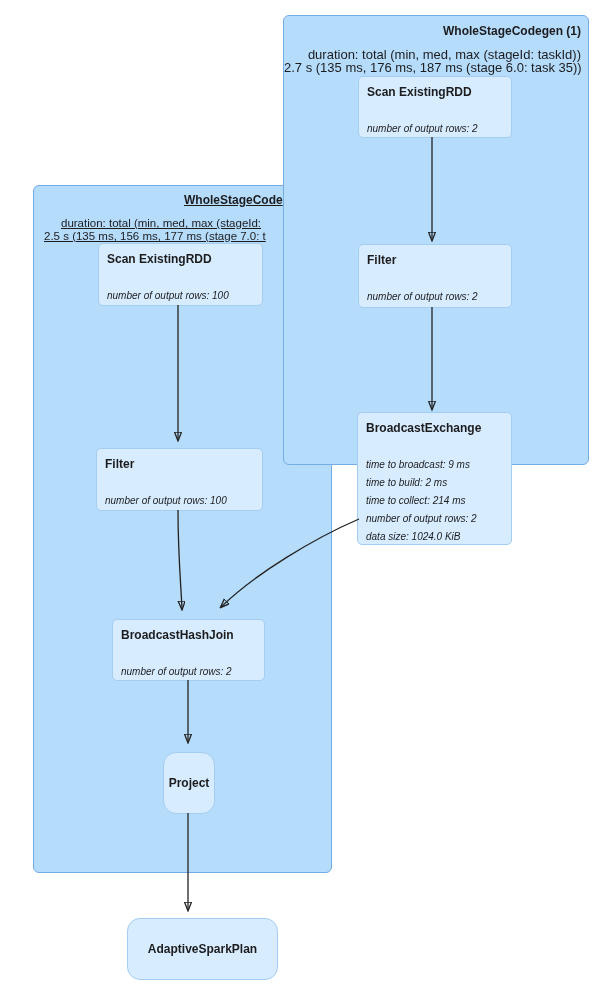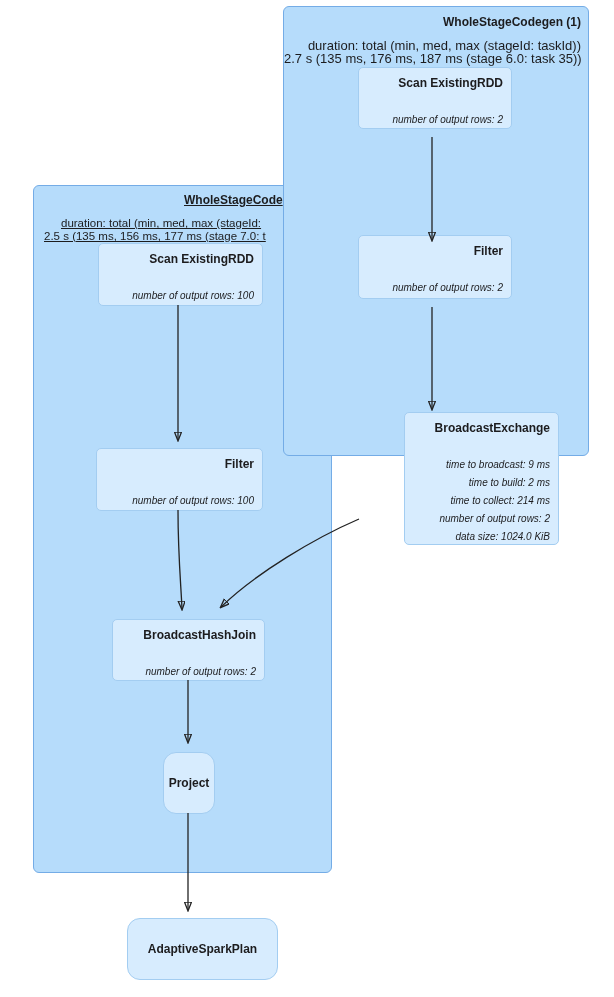--- a/index.html
+++ b/index.html
@@ -41,21 +41,20 @@
   .t-dur   { font-size: 11.5px; line-height: 13px; }
   .node {
     position: absolute;
     background: #d7ecfe;
     border: 1px solid #a3cdf1;
     border-radius: 5px;
     box-sizing: border-box;
     padding: 8px;
     white-space: nowrap;
     overflow: hidden;
-    text-align: right;
   }
   .node-title { font-size: 12px; font-weight: bold; line-height: 14px; }
   .node-metrics { margin-top: 21px; font-size: 10px; line-height: 18px; font-style: italic; }
   .node-center {
     display: flex;
     align-items: center;
     justify-content: center;
     padding: 4px;
     text-align: center;
     border-radius: 13px;
@@ -97,21 +96,21 @@
       <div class="node-metrics">
         <div>number of output rows: 2</div>
       </div>
     </div>
 
     <div class="node node-center" style="left:129px; top:566px; width:52px; height:62px;">
       <div class="node-title">Project</div>
     </div>
   </div>
 
-  <div class="cluster" style="left:283px; top:6px; width:306px; height:450px; z-index:2;">
+  <div class="cluster" style="left:283px; top:15px; width:306px; height:450px; z-index:2;">
     <div class="cluster-head-right">
       <div class="cluster-title">WholeStageCodegen (1)</div>
       <div class="cluster-duration">
         <div>duration: total (min, med, max (stageId: taskId))</div>
         <div>2.7 s (135 ms, 176 ms, 187 ms (stage 6.0: task 35))</div>
       </div>
     </div>
 
     <div class="node" style="left:74px; top:60px; width:154px; height:62px;">
       <div class="node-title">Scan ExistingRDD</div>
@@ -121,21 +120,21 @@
     </div>
 
     <div class="node" style="left:74px; top:228px; width:154px; height:64px;">
       <div class="node-title">Filter</div>
       <div class="node-metrics">
         <div>number of output rows: 2</div>
       </div>
     </div>
   </div>
 
-  <div class="node" style="left:357px; top:412px; width:155px; height:133px; z-index:2;margin-left:47px;">
+  <div class="node" style="left:357px; top:412px; width:155px; height:133px; z-index:2;">
     <div class="node-title">BroadcastExchange</div>
     <div class="node-metrics">
       <div>time to broadcast: 9 ms</div>
       <div>time to build: 2 ms</div>
       <div>time to collect: 214 ms</div>
       <div>number of output rows: 2</div>
       <div>data size: 1024.0 KiB</div>
     </div>
   </div>
 

